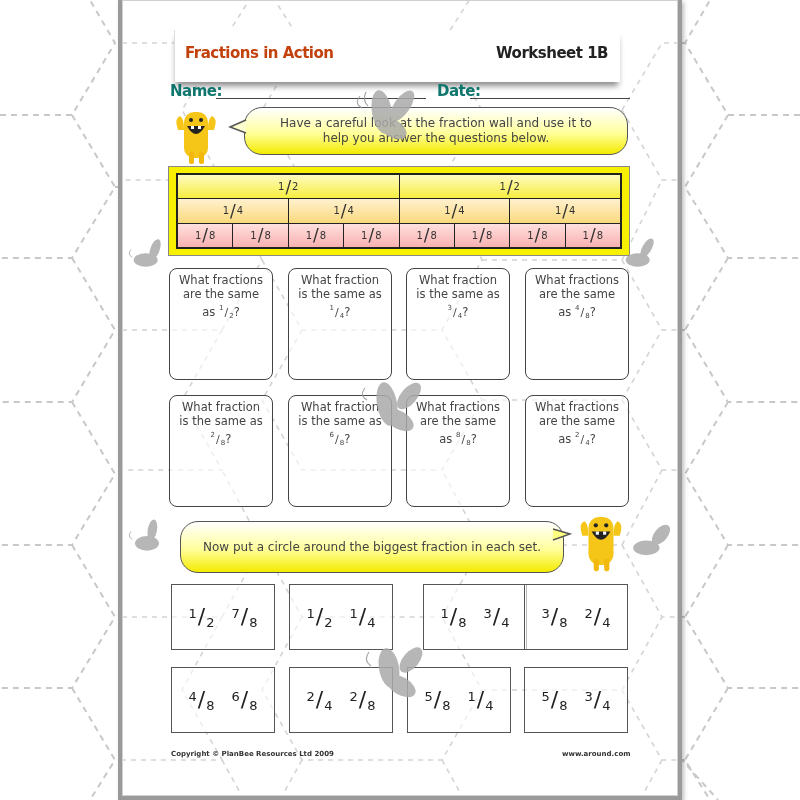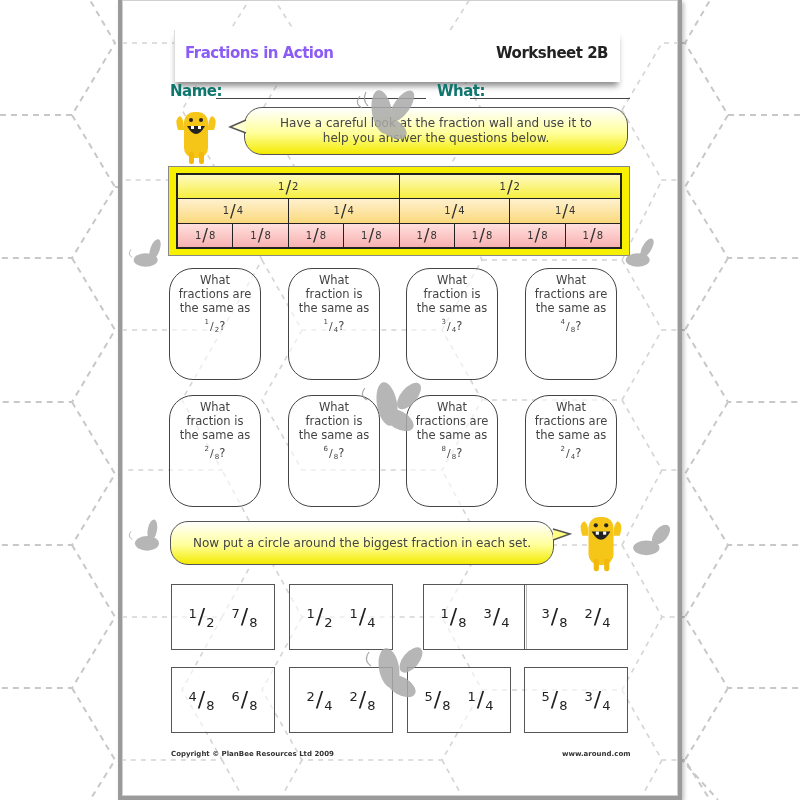--- a/index.html
+++ b/index.html
@@ -4,41 +4,41 @@
 <style>
   *{box-sizing:border-box;margin:0;padding:0}
   html,body{width:800px;height:800px;overflow:hidden;background:#fff}
   body{position:relative;font-family:"DejaVu Sans","Liberation Sans",sans-serif;color:#333}
   .bg{position:absolute;left:0;top:0;width:800px;height:800px}
   .page{position:absolute;left:118px;top:0;width:564px;height:800px;background:#fff;
         border:4px solid #9a9a9a;border-top:none;box-shadow:inset 0 0 0 1px #d0d0d0, 2px 2px 4px rgba(0,0,0,.25)}
   .page-bg{position:absolute;left:0;top:0;width:556px;height:796px}
   .header-card{position:absolute;left:56px;top:30px;width:446px;height:52px;background:#fff;
         box-shadow:0 6px 6px -2px rgba(0,0,0,.45);border-left:1px solid #ddd}
-  .hdr-title{position:absolute;left:10px;top:14px;font:bold 15px "DejaVu Sans",sans-serif;color:#8b5cf6;letter-spacing:-.5px}
+  .hdr-title{position:absolute;left:10px;top:14px;font:bold 15px "DejaVu Sans",sans-serif;color:#c2410c;letter-spacing:-.5px}
   .hdr-ws{position:absolute;right:12px;top:14px;font:bold 15px "DejaVu Sans",sans-serif;color:#222;letter-spacing:-.5px}
   .lbl{position:absolute;font:bold 15px "DejaVu Sans",sans-serif;color:#0f766e;letter-spacing:-.5px}
   .line{position:absolute;height:0;border-bottom:1.5px solid #444}
   .bubble{position:absolute;border:1.5px solid #555;border-radius:18px;
           background:linear-gradient(#fff 0%,#ffff9a 55%,#f3ea00 100%);
           font:12px "DejaVu Sans",sans-serif;color:#444;text-align:center;display:flex;align-items:center;justify-content:center;line-height:15px}
   .tail{position:absolute;width:0;height:0}
   .wall{position:absolute;left:50px;top:166px;width:460px;height:88px;background:#f7f000;border:1.5px solid #888;padding:6px 7px}
   .wall-inner{width:100%;height:100%;border:2px solid #222;display:flex;flex-direction:column;background:#fff}
   .row{flex:1;display:flex}
   .row + .row{border-top:1.5px solid #222}
   .cell{flex:1;display:flex;align-items:center;justify-content:center;font:15px "DejaVu Sans",sans-serif;color:#333}
   .cell + .cell{border-left:1.5px solid #222}
   .r-half .cell{background:linear-gradient(#fffac0,#f6ef40)}
   .r-quarter .cell{background:linear-gradient(#fff1cf,#fad97d)}
   .r-eighth .cell{background:linear-gradient(#ffe0de,#f7b1b0)}
   .frac sup{font-size:10px;vertical-align:6px}
   .frac sub{font-size:10px;vertical-align:-2px}
   .frac .sl{font-size:17px;margin:0 1px}
-  .qbox{position:absolute;width:92px;height:112px;border:1.5px solid #444;border-radius:24px;background:rgba(255,255,255,.6);
+  .qbox{position:absolute;width:104px;height:112px;border:1.5px solid #444;border-radius:8px;background:rgba(255,255,255,.6);
         font:11.5px "DejaVu Sans",sans-serif;color:#444;text-align:center;padding:4px 6px;line-height:14px}
   .qbox .frac sup,.qbox .frac sub{font-size:7px}
   .qbox .frac .sl{font-size:11px}
   .cbox{position:absolute;width:104px;height:66px;border:1.5px solid #555;background:rgba(255,255,255,.6);
         display:flex;align-items:center;justify-content:space-around;padding:0 8px;font:16px "DejaVu Sans",sans-serif;color:#222}
   .cbox .frac sup{font-size:13px;vertical-align:6px}
   .cbox .frac sub{font-size:13px;vertical-align:-3px}
   .cbox .frac .sl{font-size:22px}
   .footer{position:absolute;font:bold 7px "DejaVu Sans",sans-serif;color:#333}
   .mascot{position:absolute}
@@ -98,26 +98,26 @@
       <polyline points="100,760 120,796"></polyline>
       <polyline points="180,760 160,796"></polyline>
       <polyline points="320,760 340,796"></polyline>
       <polyline points="540,760 520,796"></polyline>
     </g>
   </svg>
 </div>
 
 <div class="header-card" style="left:174px;top:30px">
   <span class="hdr-title">Fractions in Action</span>
-  <span class="hdr-ws">Worksheet 2B</span>
+  <span class="hdr-ws">Worksheet 1B</span>
 </div>
 
 <span class="lbl" style="left:170px;top:82px">Name:</span>
 <div class="line" style="left:216px;top:98px;width:210px"></div>
-<span class="lbl" style="left:437px;top:82px">What:</span>
+<span class="lbl" style="left:437px;top:82px">Date:</span>
 <div class="line" style="left:470px;top:98px;width:160px"></div>
 
 <svg class="mascot" style="left:172px;top:108px" width="48" height="58" viewBox="0 0 48 58">
   <path d="M6 22 Q2 10 8 8 Q12 10 12 22 Z" fill="#f5c518"></path>
   <path d="M42 22 Q46 10 40 8 Q36 10 36 22 Z" fill="#f5c518"></path>
   <rect x="12" y="4" width="24" height="46" rx="10" fill="#f5c518"></rect>
   <rect x="17" y="44" width="5" height="12" rx="2" fill="#f2b90c"></rect>
   <rect x="27" y="44" width="5" height="12" rx="2" fill="#f2b90c"></rect>
   <circle cx="19" cy="12" r="2" fill="#222"></circle>
     <circle cx="29" cy="12" r="2" fill="#222"></circle>
@@ -217,21 +217,21 @@
 <div class="qbox" style="left:169px;top:268px"><span>What fractions are the same as</span> <span class="frac"><sup>1</sup><span class="sl">/</span><sub>2</sub></span>?</div>
 <div class="qbox" style="left:288px;top:268px"><span>What fraction is the same as</span> <span class="frac"><sup>1</sup><span class="sl">/</span><sub>4</sub></span>?</div>
 <div class="qbox" style="left:406px;top:268px"><span>What fraction is the same as</span> <span class="frac"><sup>3</sup><span class="sl">/</span><sub>4</sub></span>?</div>
 <div class="qbox" style="left:525px;top:268px"><span>What fractions are the same as</span> <span class="frac"><sup>4</sup><span class="sl">/</span><sub>8</sub></span>?</div>
 
 <div class="qbox" style="left:169px;top:395px"><span>What fraction is the same as</span> <span class="frac"><sup>2</sup><span class="sl">/</span><sub>8</sub></span>?</div>
 <div class="qbox" style="left:288px;top:395px"><span>What fraction is the same as</span> <span class="frac"><sup>6</sup><span class="sl">/</span><sub>8</sub></span>?</div>
 <div class="qbox" style="left:406px;top:395px"><span>What fractions are the same as</span> <span class="frac"><sup>8</sup><span class="sl">/</span><sub>8</sub></span>?</div>
 <div class="qbox" style="left:525px;top:395px"><span>What fractions are the same as</span> <span class="frac"><sup>2</sup><span class="sl">/</span><sub>4</sub></span>?</div>
 
-<div class="bubble" style="left:170px;top:521px;width:384px;height:44px">
+<div class="bubble" style="left:180px;top:521px;width:384px;height:52px">
   <span>Now put a circle around the biggest fraction in each set.</span>
 </div>
 <svg style="position:absolute;left:552px;top:527px" width="20" height="16" viewBox="0 0 20 16">
   <path d="M1 2 L18 7 L1 13" fill="#ffff80" stroke="#555" stroke-width="1.5"></path>
 </svg>
 
 <svg class="mascot" style="left:576px;top:512px" width="50" height="62" viewBox="0 0 48 58">
   <path d="M6 22 Q2 10 8 8 Q12 10 12 22 Z" fill="#f5c518"></path>
   <path d="M42 22 Q46 10 40 8 Q36 10 36 22 Z" fill="#f5c518"></path>
   <rect x="12" y="4" width="24" height="46" rx="10" fill="#f5c518"></rect>

